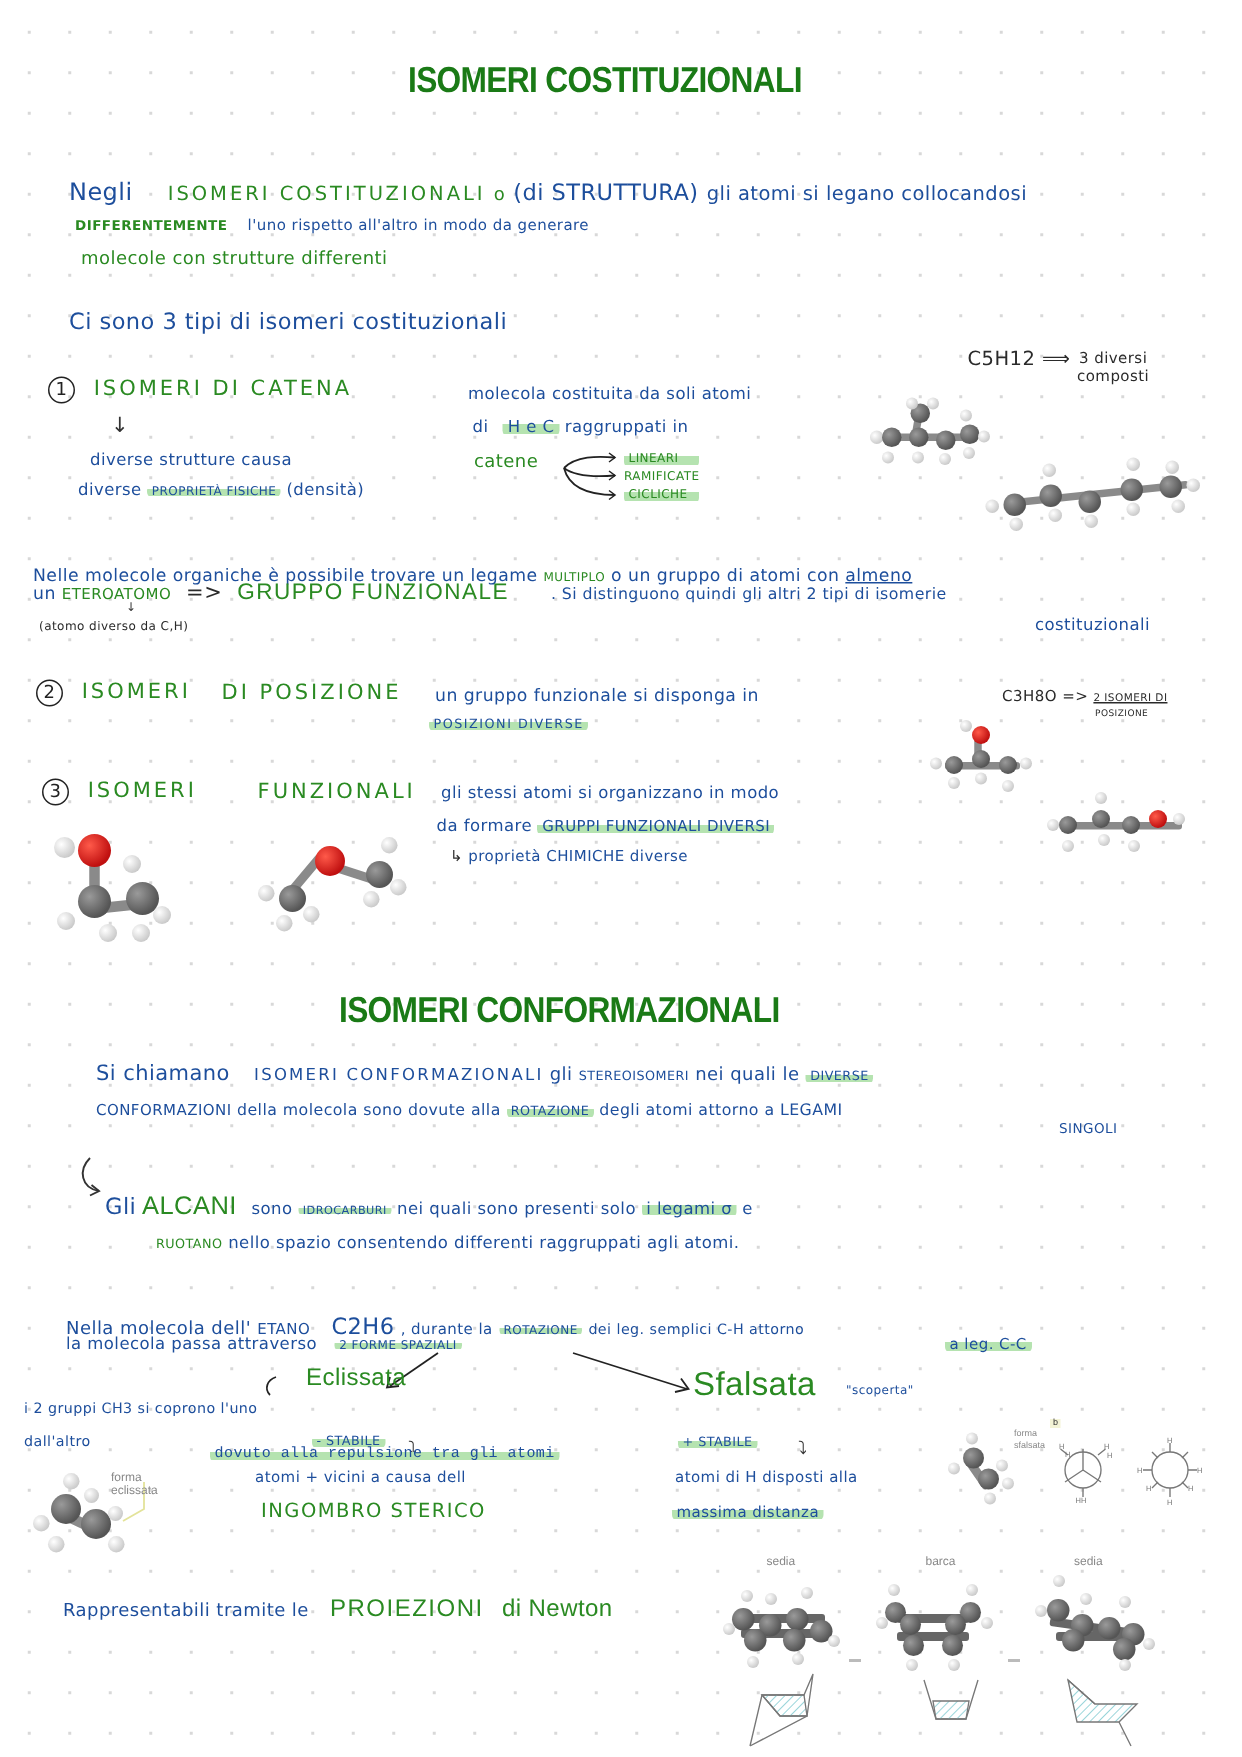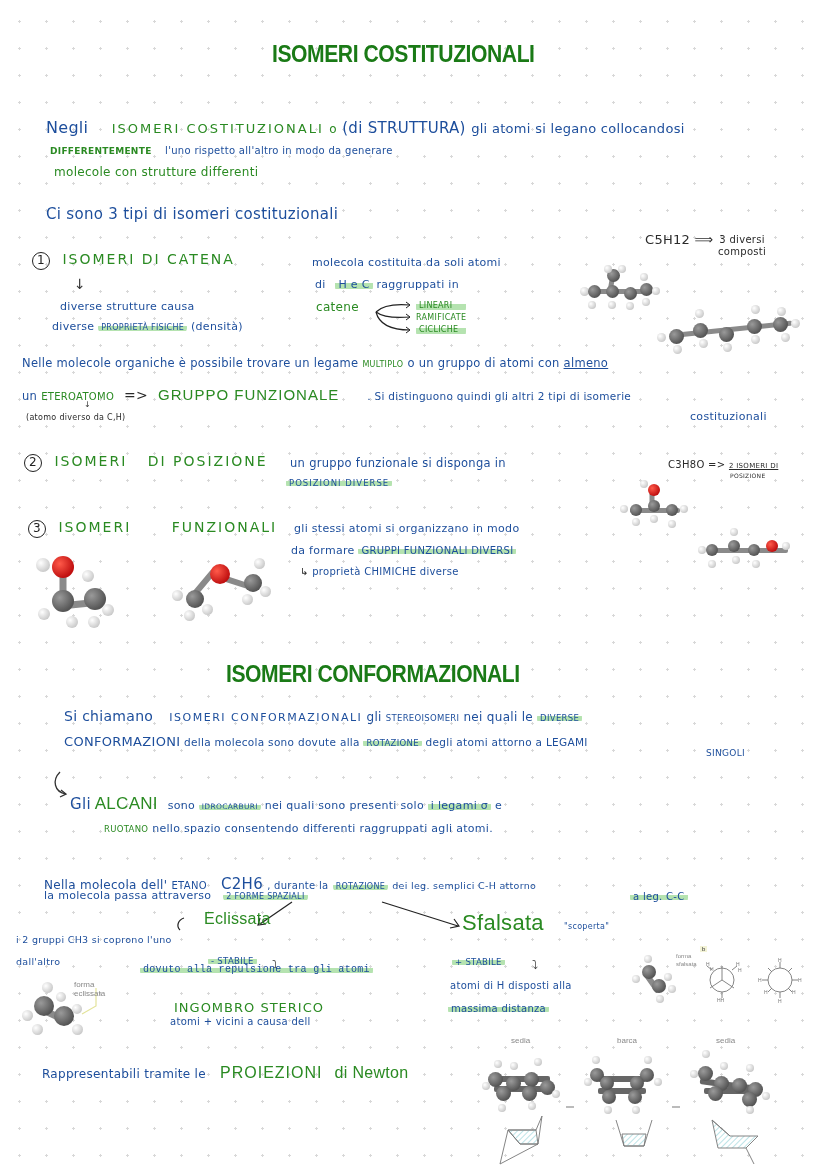--- a/index.html
+++ b/index.html
@@ -138,21 +138,21 @@
   <div class="atom h" style="left:40px; top:4px; width:9px; height:9px;"></div>
   <div class="atom h" style="left:44px; top:34px; width:9px; height:9px;"></div>
   <div class="atom h" style="left:68px; top:38px; width:9px; height:9px;"></div>
   <div class="atom h" style="left:96px; top:0px; width:9px; height:9px;"></div>
   <div class="atom h" style="left:96px; top:30px; width:9px; height:9px;"></div>
   <div class="atom h" style="left:122px; top:2px; width:9px; height:9px;"></div>
   <div class="atom h" style="left:136px; top:14px; width:9px; height:9px;"></div>
   <div class="atom h" style="left:126px; top:28px; width:9px; height:9px;"></div>
 </div>
 
-<div class="abs hw blue" style="left:22px; top:356px; font-size:11.5px;">
+<div class="abs hw blue" style="left:22px; top:376px; font-size:11.5px;">
   <span>Nelle molecole organiche è possibile trovare un legame</span>
   <span class="green caps" style="font-size:8px;">MULTIPLO</span>
   <span>o un gruppo di atomi con</span>
   <span class="ul">almeno</span>
 </div>
 <div class="abs hw blue" style="left:22px; top:386px; font-size:11.5px;">
   <span>un</span>
   <span class="green caps" style="font-size:10px;">ETEROATOMO</span>
   <span class="black" style="font-size:14px; margin:0 6px;">=&gt;</span>
   <span class="green" style="font-size:15px; letter-spacing:1px; font-family:'Liberation Sans',sans-serif;">GRUPPO FUNZIONALE</span>
@@ -253,21 +253,21 @@
 
 <div class="abs hw blue" style="left:64px; top:708px; font-size:12px;">
   <span style="font-size:14px;">Si chiamano</span>
   <span class="caps" style="margin-left:12px; letter-spacing:1.5px; font-size:11px;">ISOMERI  CONFORMAZIONALI</span>
   <span>gli</span>
   <span class="caps" style="font-size:8.5px;">STEREOISOMERI</span>
   <span>nei quali le</span>
   <span class="caps hl" style="font-size:8.5px;">DIVERSE</span>
 </div>
 <div class="abs hw blue" style="left:64px; top:734px; font-size:10.5px;">
-  <span class="caps" style="font-size:13px;">CONFORMAZIONI</span>
+  <span class="caps" style="font-size:10px;">CONFORMAZIONI</span>
   <span>della molecola sono dovute alla</span>
   <span class="caps hl" style="font-size:8.5px;">ROTAZIONE</span>
   <span>degli atomi attorno a LEGAMI</span>
 </div>
 <div class="abs hw blue caps" style="left:706px; top:748px; font-size:9px;">SINGOLI</div>
 
 <svg class="arrow" style="left:50px; top:770px;" width="24" height="30">
   <path d="M10 2 C 2 10, 4 22, 16 24" stroke="#333" stroke-width="1.3" fill="none"></path>
   <path d="M11 20 L16 24 L10 27" stroke="#333" stroke-width="1.3" fill="none"></path>
 </svg>
@@ -305,21 +305,21 @@
   <path d="M212 6 L288 30" stroke="#222" stroke-width="1.2" fill="none"></path>
   <path d="M280 32 L289 30 L284 23" stroke="#222" stroke-width="1.2" fill="none"></path>
   <path d="M14 22 C 8 24, 6 30, 10 34" stroke="#222" stroke-width="1.2" fill="none"></path>
 </svg>
 
 <div class="abs hw green" style="left:204px; top:910px; font-size:16px; font-family:'Liberation Sans',sans-serif;">Eclissata</div>
 <div class="abs hw blue" style="left:16px; top:934px; font-size:9.5px;">i 2 gruppi CH3 si coprono l'uno</div>
 <div class="abs hw blue" style="left:16px; top:956px; font-size:9.5px;">dall'altro</div>
 <div class="abs hw blue caps hl" style="left:208px; top:956px; font-size:8.5px;">- STABILE</div>
 <div class="abs" style="left:272px; top:958px; font-size:12px; color:#333;">⤵</div>
-<div class="abs hw blue" style="left:170px; top:980px; font-size:10px;margin-top:36px;">atomi + vicini a causa dell</div>
+<div class="abs hw blue" style="left:170px; top:980px; font-size:10px;">atomi + vicini a causa dell</div>
 <div class="abs hw green caps" style="left:174px; top:1000px; font-size:13px; letter-spacing:1px;">INGOMBRO  STERICO</div>
 <div class="abs hw blue hl" style="left:140px; top:964px; font-size:10px;font-family:Liberation Mono, monospace;">dovuto alla repulsione tra gli atomi</div>
 
 <div class="mol" style="left:20px; top:978px; width:90px; height:60px;">
   <div class="bond" style="left:22px; top:28px; width:24px; height:7px; transform:rotate(25deg);"></div>
   <div class="atom c" style="left:14px; top:18px; width:20px; height:20px;"></div>
   <div class="atom c" style="left:34px; top:28px; width:20px; height:20px;"></div>
   <div class="atom h" style="left:22px; top:4px; width:11px; height:11px;"></div>
   <div class="atom h" style="left:36px; top:14px; width:10px; height:10px;"></div>
   <div class="atom h" style="left:2px; top:32px; width:11px; height:11px;"></div>

